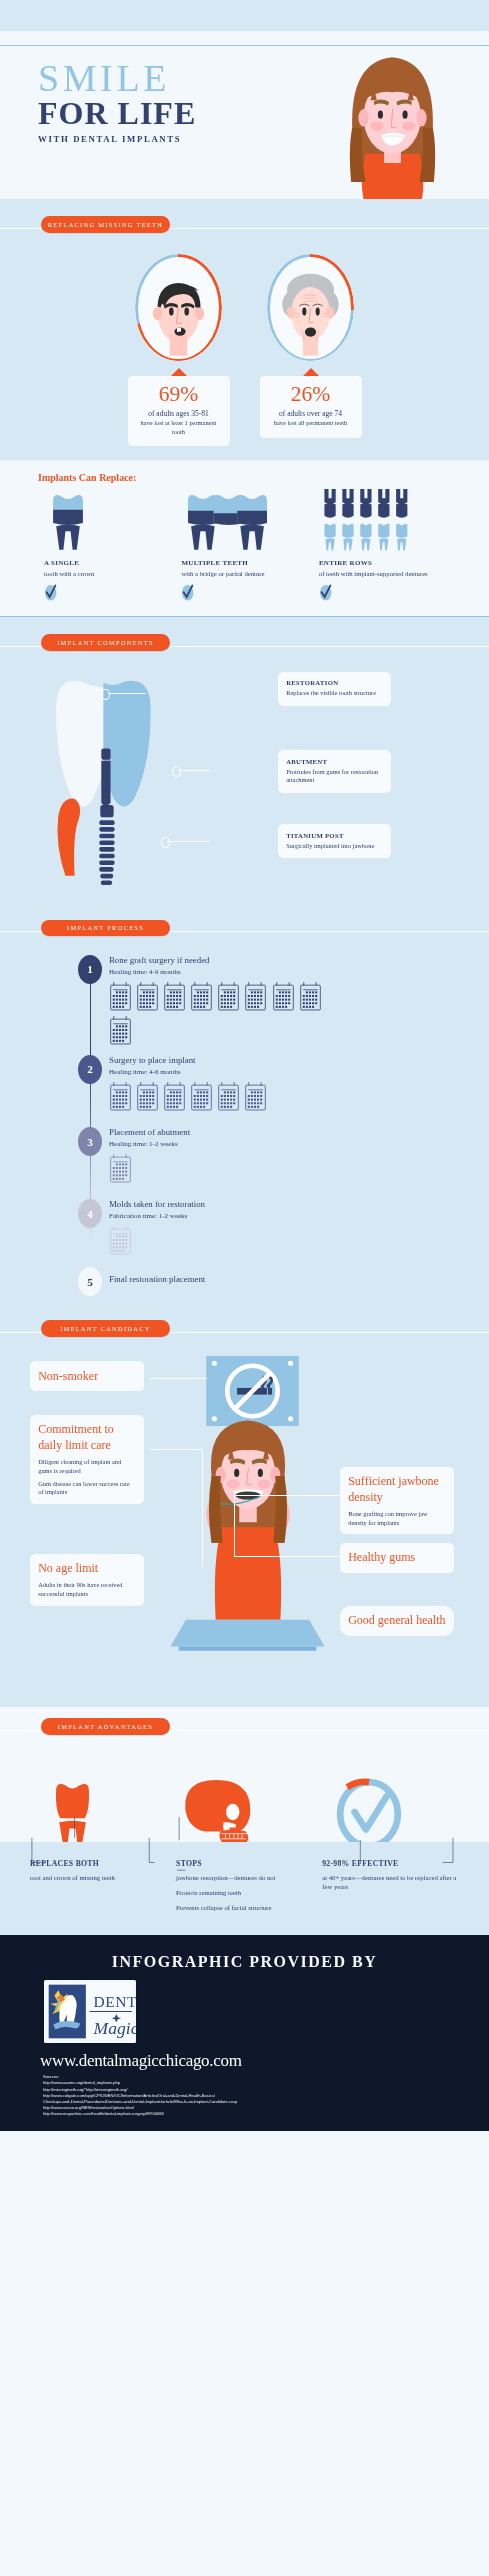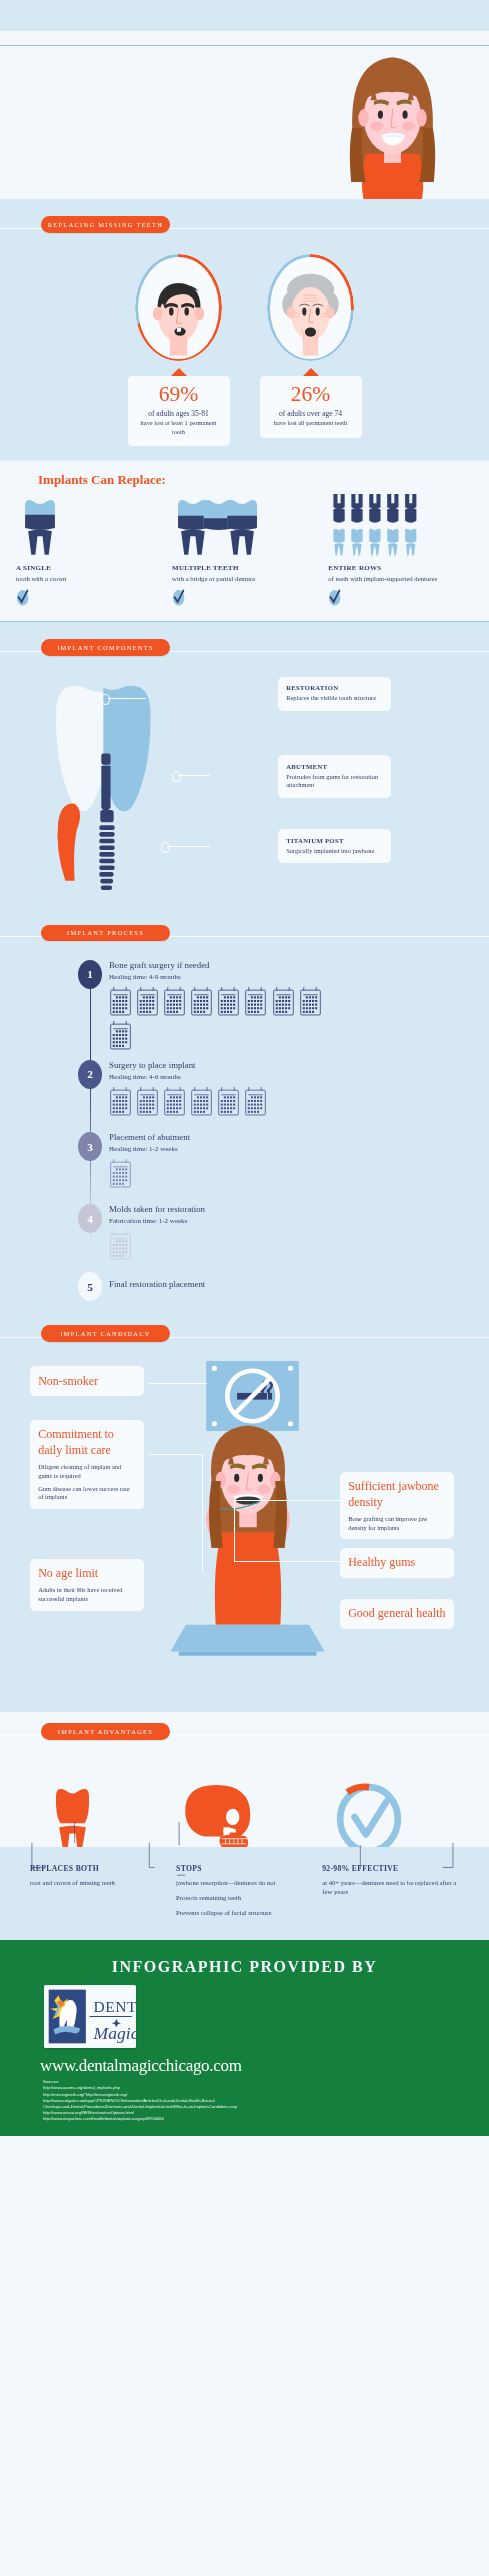--- a/index.html
+++ b/index.html
@@ -70,24 +70,24 @@
     background:#f7fbfd;border-radius:4.6px;padding:8.2px 7.2px 10.3px 7.2px;text-align:center;
     margin-top:0;
   }
   .stat-num{color:#f05423;font-size:21.6px;line-height:1;font-family:"Liberation Serif",serif;}
   .stat-t1{color:#32416e;font-size:7.5px;margin-top:3.1px;line-height:1.25;}
   .stat-t2{color:#32416e;font-size:6.4px;margin-top:1.5px;line-height:1.3;}
 
   
   .icr{padding:11.3px 0 12.4px 0;}
   .icr h2{
-    margin:0 0 3.1px 38px;color:#f05423;font-size:13px;font-weight:700;
+    margin:0 0 3.1px 38px;color:#f05423;font-size:10px;font-weight:700;
     font-family:"Liberation Serif",serif;letter-spacing:0;
   }
-  .icr-grid{display:flex;padding:0 16px;gap:11.3px;}
+  .icr-grid{display:flex;padding:0 44px;gap:11.3px;}
   .icr-col{flex:1;}
   .icr-art{height:66px;display:flex;align-items:flex-end;justify-content:flex-start;padding-left:4.1px;}
   .icr-title{color:#32416e;font-weight:700;font-size:7px;letter-spacing:0.3px;margin-top:7.2px;}
   .icr-sub{color:#32416e;font-size:6.7px;line-height:1.32;margin-top:2.6px;}
   .chk{margin-top:5.2px;}
 
   
   .comp-wrap{position:relative;height:252px;}
   .comp-art{position:absolute;left:52px;top:9.3px;}
   .cbox{
@@ -122,21 +122,21 @@
 
   
   .adv{position:relative;}
   .adv-cols{display:flex;padding:0 30px;gap:9.3px;}
   .adv-col{flex:1;}
   .adv-t{color:#32416e;font-weight:700;font-size:7.7px;letter-spacing:0.3px;line-height:1.2;}
   .adv-d{color:#32416e;font-size:6.7px;line-height:1.35;margin-top:4.1px;}
   .adv-d.sp{margin-top:6.2px;}
 
   
-  .foot{background:#15803d;padding:17.5px 0 13.4px 0;position:relative;}
+  .foot{background:#0f172a;padding:17.5px 0 13.4px 0;position:relative;}
   .foot h2{
     margin:0 0 9.3px 0;text-align:center;color:#f3f9fc;font-size:16px;font-weight:700;
     letter-spacing:1.5px;font-family:"Liberation Serif",serif;
   }
   .logo{
     margin-left:44px;width:92px;height:63px;background:#f2f8fb;border-radius:1.5px;
     box-shadow:0 0.5px 1.5px rgba(0,0,0,.18);position:relative;overflow:hidden;
   }
   .url{
     margin:8.2px 0 0 40px;color:#ffffff;font-size:17px;font-family:"Liberation Serif",serif;letter-spacing:-0.3px;
@@ -146,20 +146,25 @@
 </head>
 <body>
 
 <div class="page">
 
   <div class="band-top"></div>
   <div class="band-thin"></div>
   <div class="band-thin2"></div>
 
   <div class="hero">
+    <div class="hero-text">
+      <div class="hero-smile">SMILE</div>
+      <div class="hero-for">FOR LIFE</div>
+      <div class="hero-with">WITH DENTAL IMPLANTS</div>
+    </div>
     <svg class="hero-girl" viewBox="0 0 185 288">
       <path d="M14 150 Q10 20 92 12 Q175 20 171 150 L171 255 L14 255 Z" fill="#a65d2e"></path>
       <path d="M40 200 Q28 250 36 288 L150 288 Q157 250 145 200 Z" fill="#f05423"></path>
       <rect x="76" y="168" width="33" height="50" fill="#fcc5c8"></rect>
       <ellipse cx="92" cy="128" rx="56" ry="72" fill="#ffd0d3"></ellipse>
       <ellipse cx="36" cy="130" rx="10" ry="17" fill="#fcb7bb"></ellipse>
       <ellipse cx="149" cy="130" rx="10" ry="17" fill="#fcb7bb"></ellipse>
       <path d="M36 66 Q92 38 150 66 L150 96 Q120 76 92 80 Q64 76 36 96 Z" fill="#a65d2e"></path>
       <path d="M50 96 L56 70 L62 96 Z" fill="#a65d2e"></path>
       <path d="M122 96 L128 70 L134 96 Z" fill="#a65d2e"></path>
@@ -1079,21 +1084,21 @@
         <div class="p">Adults in their 90s have received successful implants</div>
       </div>
 
       <div class="cbox2" style="left:340px;top:121px;width:98px;">
         <div class="h">Sufficient jawbone density</div>
         <div class="p">Bone grafting can improve jaw density for implants</div>
       </div>
       <div class="cbox2" style="left:340px;top:197px;width:98px;">
         <div class="h">Healthy gums</div>
       </div>
-      <div class="cbox2" style="left:340px;top:248px;width:98px;">
+      <div class="cbox2" style="left:340px;top:260px;width:98px;border-radius:10px;">
         <div class="h">Good general health</div>
       </div>
     </div>
   </div>
 
   <div class="adv">
     <div class="sec-light" style="position:relative;height:67px;">
       <div class="pill-line" style="position:absolute;top:23px;left:0;right:0;height:1px;background:#ffffff;"></div>
       <div class="pill" style="top:11.3px;">IMPLANT ADVANTAGES</div>
     </div>

